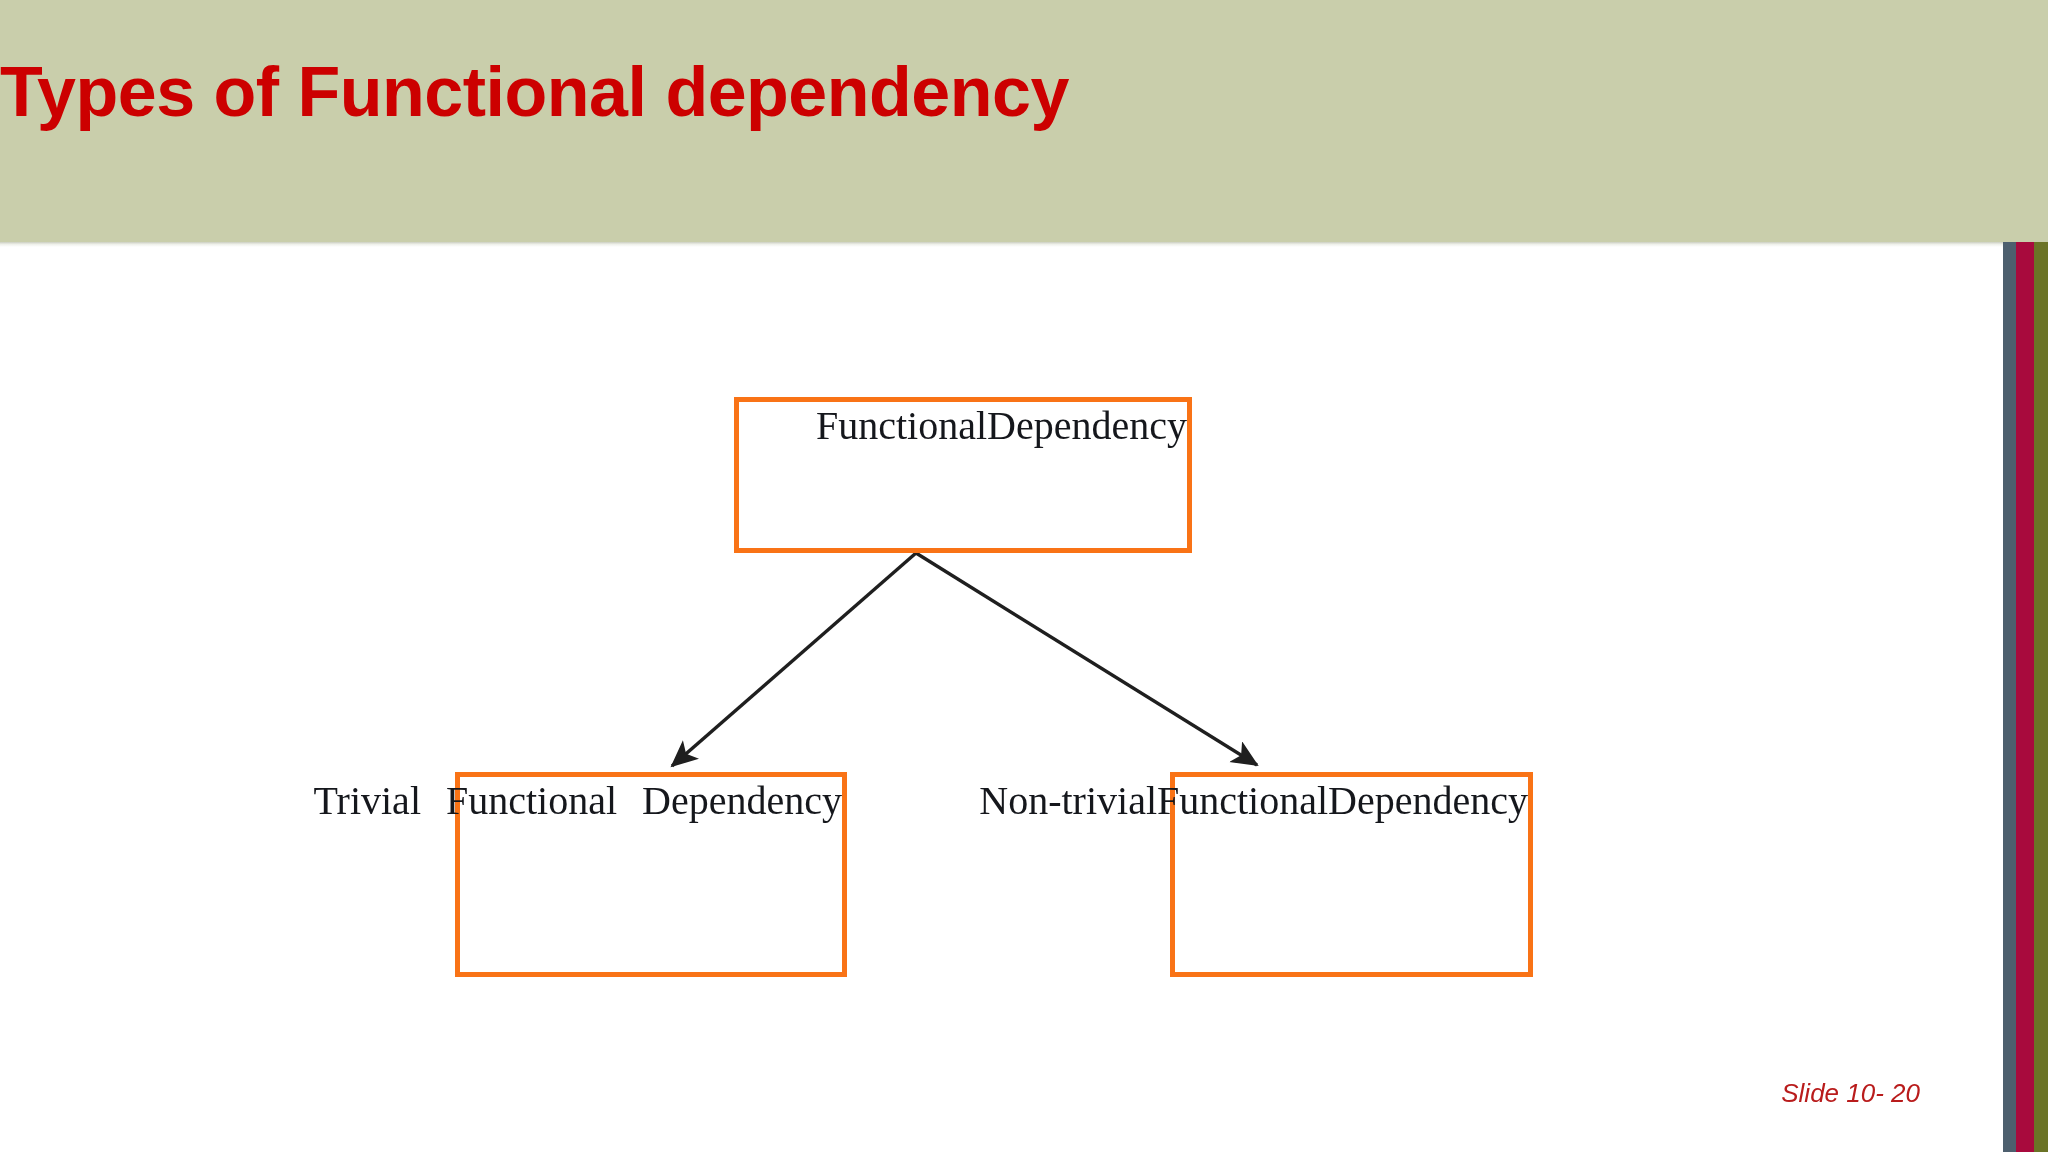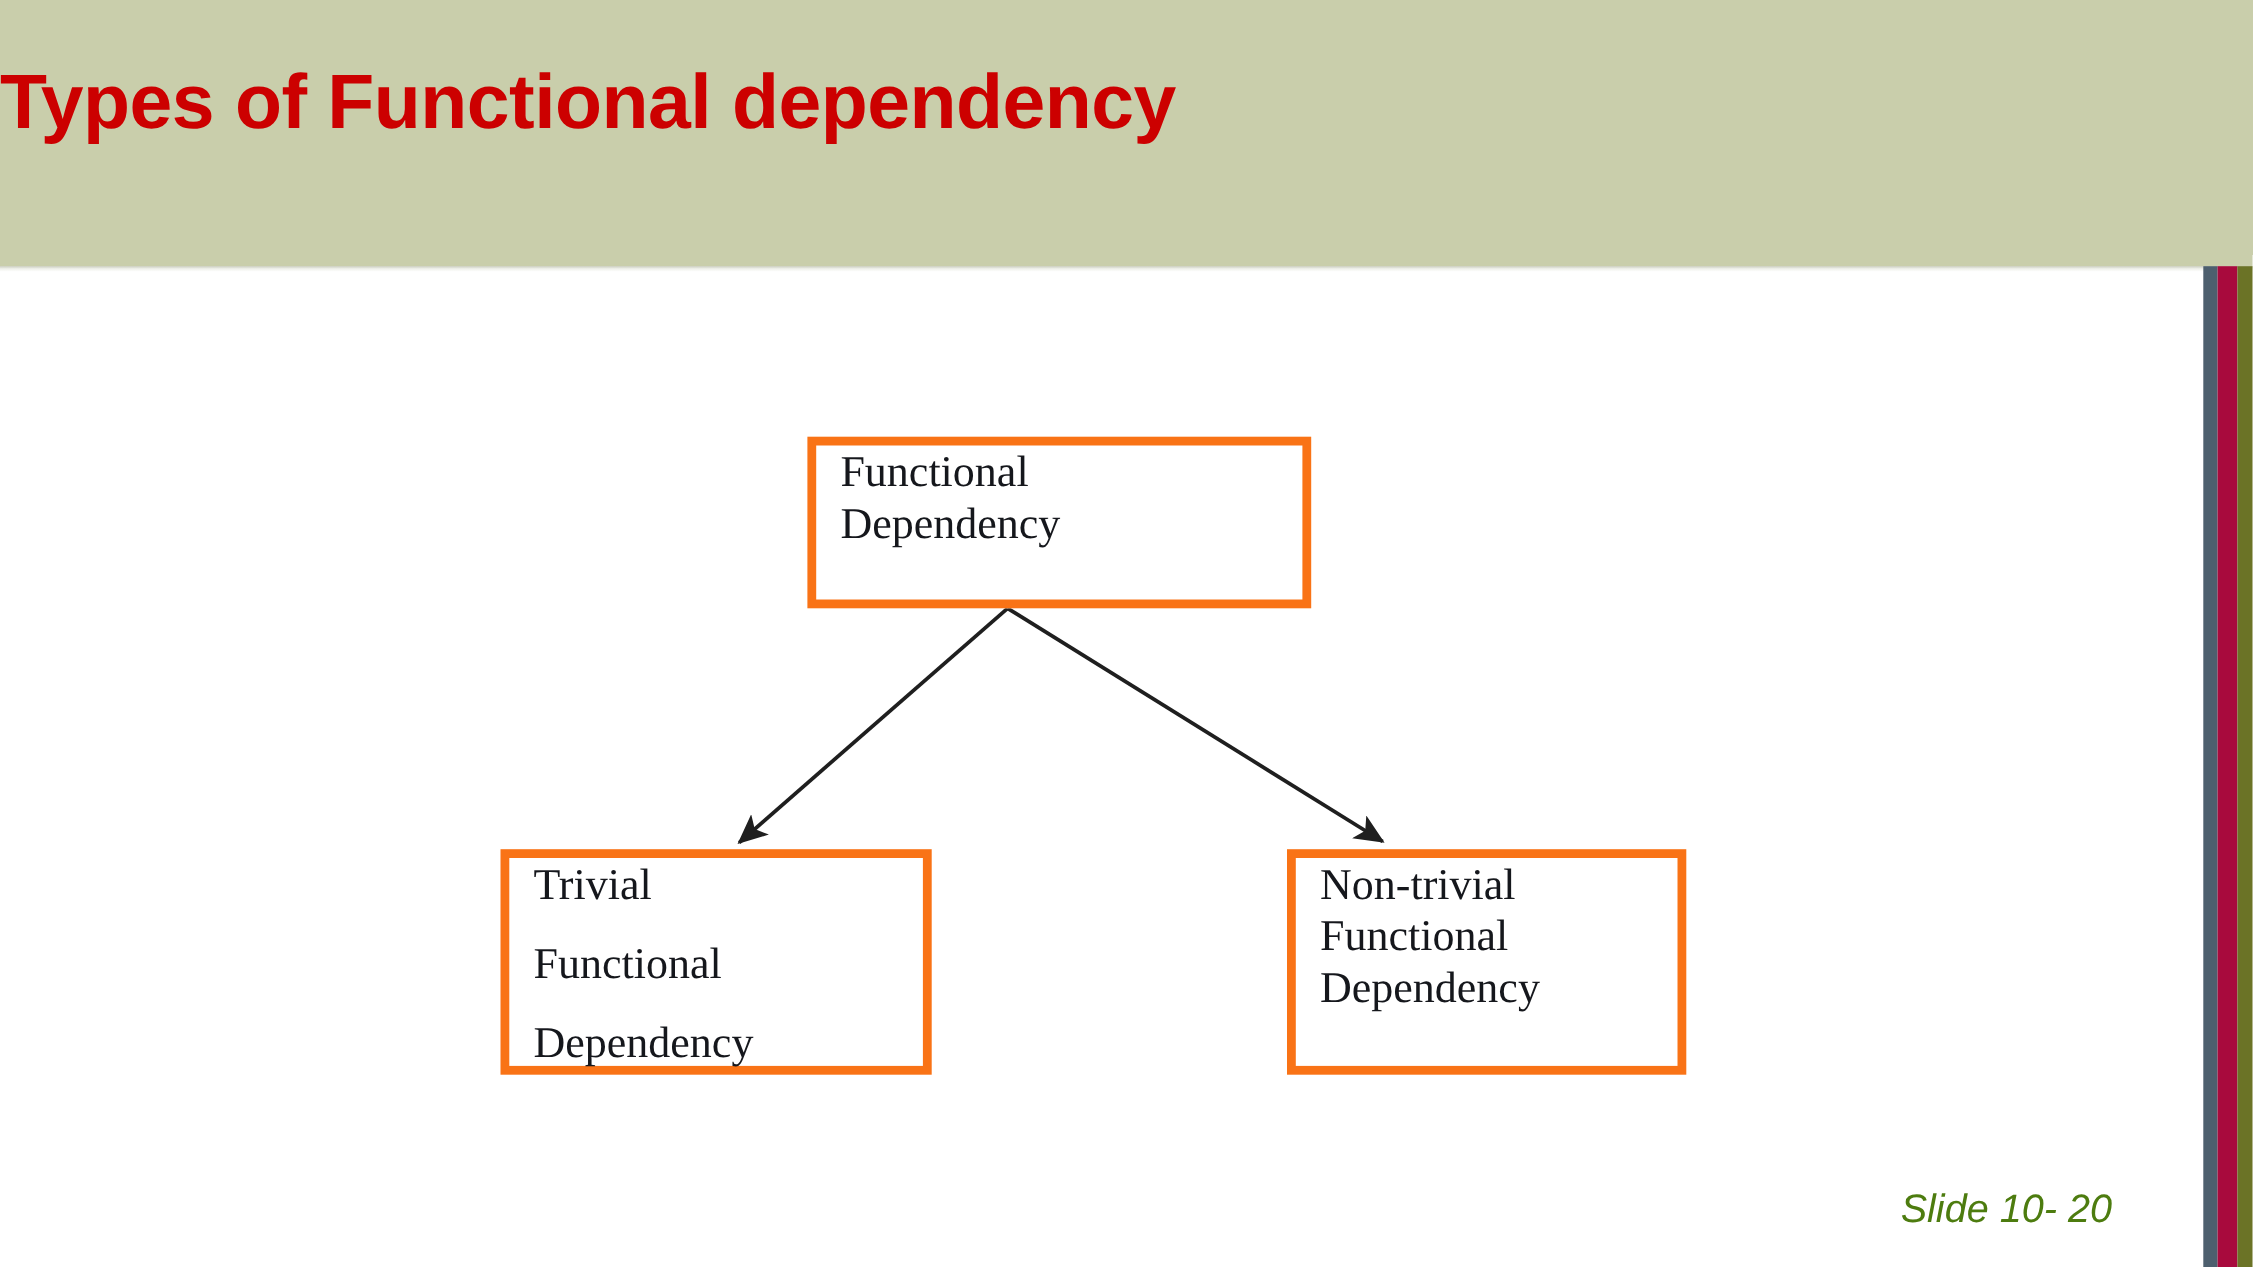--- a/index.html
+++ b/index.html
@@ -76,25 +76,25 @@
     position: absolute;
     left: 0;
     top: 0;
     width: 2048px;
     height: 910px;
     pointer-events: none;
   }
   .node-box {
     position: absolute;
     background: #ffffff;
-    border: 8px solid #f97316;
+    border: 5px solid #f97316;
     box-sizing: border-box;
     display: flex;
-    flex-direction: column;
-    justify-content: flex-start;
+    flex-direction: row;
+    justify-content: flex-end;
     font-family: "Liberation Serif", serif;
     font-size: 40px;
     color: #15171c;
     line-height: 1.18;
     padding-left: 22px;
     z-index: 2;
   }
   .node-line { display: block; white-space: nowrap; }
 
   #node-root {
@@ -118,23 +118,23 @@
   }
 
   
   #slide-number {
     position: absolute;
     left: 1620px;
     top: 1078px;
     width: 300px;
     text-align: right;
     font-family: "Liberation Sans", sans-serif;
-    font-size: 36px;
+    font-size: 26px;
     font-style: italic;
-    color: #4d7c0f;
+    color: #b91c1c;
     white-space: nowrap;
   }
 </style>
 </head>
 <body>
 
 <div id="slide">
 
   <div id="header-band"></div>
   <div id="header-band-shadow"></div>

